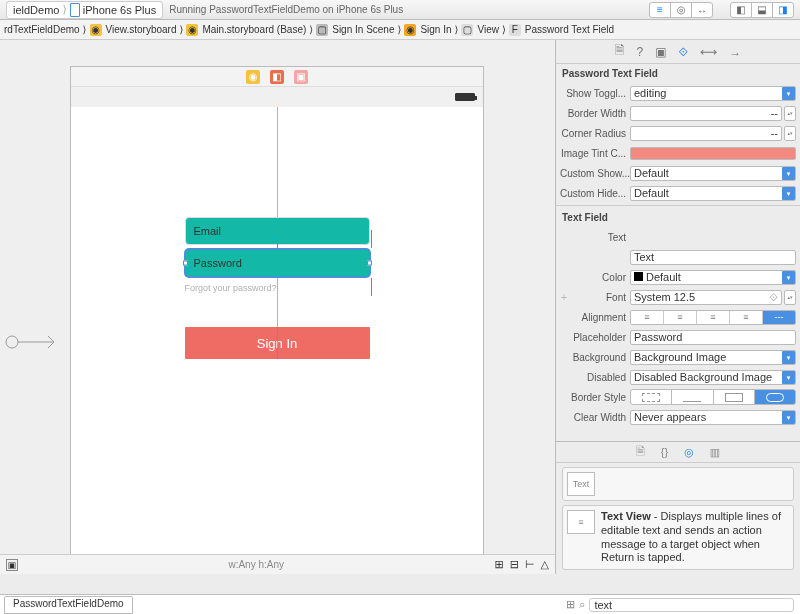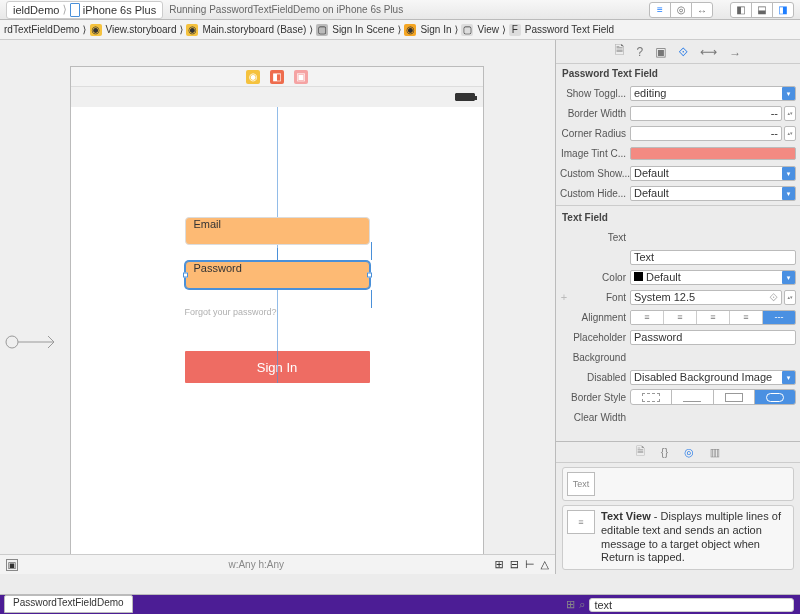--- a/index.html
+++ b/index.html
@@ -34,21 +34,21 @@
   .scene{position:absolute;left:70px;top:26px;width:414px;height:500px;background:#fff;border:1px solid #bbb}
   .scene-head{height:20px;background:#f3f3f3;border-bottom:1px solid #ddd;display:flex;justify-content:center;align-items:center;gap:10px}
   .scene-head .hico{width:14px;height:14px;display:flex;align-items:center;justify-content:center;border-radius:2px;font-size:10px}
   .hico.y{background:#f5c23e;color:#fff}.hico.o{background:#ee6c4d;color:#fff}.hico.p{background:#f5a3a3;color:#fff}
   .scene-statusbar{height:20px;background:#f0f0f0;display:flex;justify-content:flex-end;align-items:center;padding:0 8px}
   .battery{width:20px;height:8px;border:1px solid #333;border-radius:1px;position:relative}
   .battery:after{content:"";position:absolute;right:-3px;top:2px;width:2px;height:4px;background:#333}
   .battery .fill{width:100%;height:100%;background:#333}
   .scene-body{position:relative;padding-top:110px;display:flex;flex-direction:column;align-items:center}
   .guide-v{position:absolute;left:50%;top:0;bottom:0;width:1px;background:#4a90d9;opacity:.6}
-  .field{width:185px;height:28px;border:1px solid #dcdcdc;border-radius:4px;background:#fdba74;margin-bottom:16px;display:flex;align-items:flex-start;padding:0 8px;color:#bfbfbf;font-size:11px;position:relative}
+  .field{width:185px;height:28px;border:1px solid #dcdcdc;border-radius:4px;background:#14b8a6;margin-bottom:4px;display:flex;align-items:center;padding:0 8px;color:#bfbfbf;font-size:11px;position:relative}
   .field.sel{border:1px solid #4a90d9;box-shadow:0 0 0 1px #4a90d9}
   .handle{position:absolute;width:5px;height:5px;border:1px solid #4a90d9;background:#fff}
   .h-l{left:-3px;top:50%;transform:translateY(-50%)}.h-r{right:-3px;top:50%;transform:translateY(-50%)}
   .dim{position:absolute;right:-3px;height:18px;border-right:1px solid #4a90d9;border-top:1px solid #4a90d9;border-bottom:1px solid #4a90d9}
   .dim.t{top:-20px}.dim.b{bottom:-20px}
   .ibeam{position:absolute;left:50%;top:-14px;width:1px;height:14px;border-left:1px solid #4a90d9}
   .forgot{width:185px;text-align:left;font-size:9px;color:#b0b0b0;margin-top:2px}
   .signin{width:185px;height:32px;background:#ee6c63;color:#fff;display:flex;align-items:center;justify-content:center;font-size:13px;margin-top:34px;border-radius:1px}
 
   
@@ -93,21 +93,21 @@
   .lib-tabs{height:22px;border-top:1px solid #bbb;border-bottom:1px solid #ccc;display:flex;align-items:center;justify-content:center;gap:16px;background:#ececec}
   .lib-tabs span{font-size:11px;color:#888}
   .lib-tabs .act{color:#2077e8}
   .lib{flex:0 0 auto;padding:4px 6px;display:flex;flex-direction:column;gap:4px;background:#ececec}
   .lib-item{display:flex;gap:6px;border:1px solid #ccc;border-radius:3px;padding:4px;background:#f7f7f7}
   .lib-ico{width:28px;height:24px;border:1px solid #bbb;background:#fff;display:flex;align-items:center;justify-content:center;font-size:9px;color:#888}
   .lib-txt{flex:1;font-size:9px;color:#555;line-height:1.25}
   .lib-txt b{color:#333}
 
   
-  .statusbar{position:absolute;left:0;right:0;bottom:0;height:20px;background:#4c1d95;border-top:1px solid #bbb;display:flex;}
+  .statusbar{position:absolute;left:0;right:0;bottom:0;height:20px;background:#ffffff;border-top:1px solid #bbb;display:flex;align-items:center}
   .tab{height:18px;border:1px solid #bbb;background:#fff;padding:1px 8px;font-size:10px;border-radius:2px 2px 0 0;margin-left:4px}
   .lib-search{flex:1;display:flex;align-items:center;gap:4px;padding:0 6px;margin-left:auto;max-width:240px}
   .lib-search .sico{color:#888}
   .lib-search .sbox{flex:1;height:14px;border:1px solid #ccc;border-radius:3px;background:#fff;padding:0 4px;font-size:9px;color:#555;display:flex;align-items:center}
 </style>
 </head>
 <body>
 
 <div class="topbar">
   <div class="pill">
@@ -311,20 +311,26 @@
       <div class="row">
           <div class="lab">Placeholder</div>
           <div class="ctl">
             <div class="txt">
               <span>Password</span>
             </div>
           </div>
         </div>
       <div class="row">
           <div class="lab">Background</div>
+          <div class="ctl">
+            <div class="combo">
+              <span class="dim-t">Background Image</span>
+              <span class="ar">▾</span>
+            </div>
+          </div>
         </div>
       <div class="row">
           <div class="lab">Disabled</div>
           <div class="ctl">
             <div class="combo">
               <span class="dim-t">Disabled Background Image</span>
               <span class="ar">▾</span>
             </div>
           </div>
         </div>
@@ -342,20 +348,26 @@
                 <span class="bshape rect"></span>
               </div>
               <div class="on">
                 <span class="bshape round"></span>
               </div>
             </div>
           </div>
         </div>
       <div class="row">
           <div class="lab">Clear Width</div>
+          <div class="ctl">
+            <div class="combo">
+              <span>Never appears</span>
+              <span class="ar">▾</span>
+            </div>
+          </div>
         </div>
 
     </div>
     <div class="lib-tabs">
       <span>🗎</span>
       <span>{}</span>
       <span class="act">◎</span>
       <span>▥</span>
     </div>
     <div class="lib">

